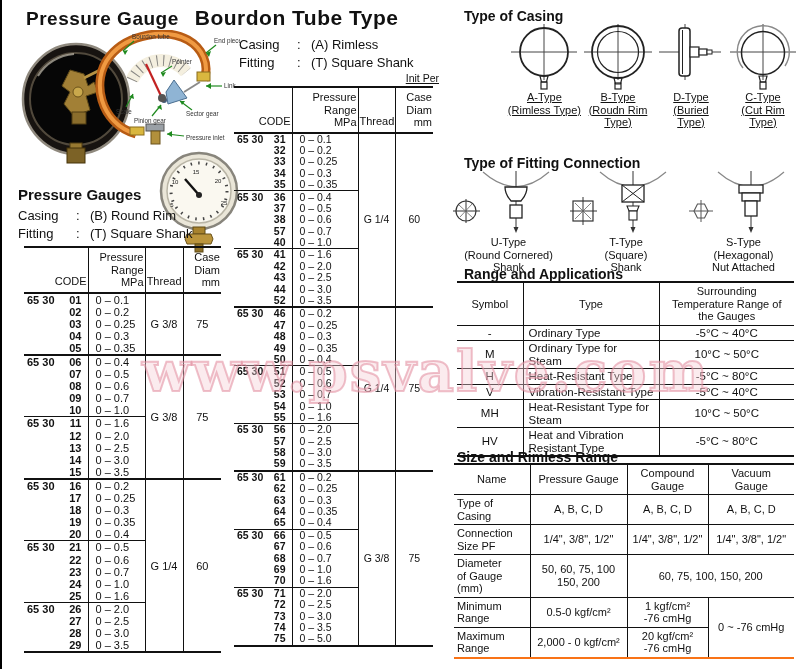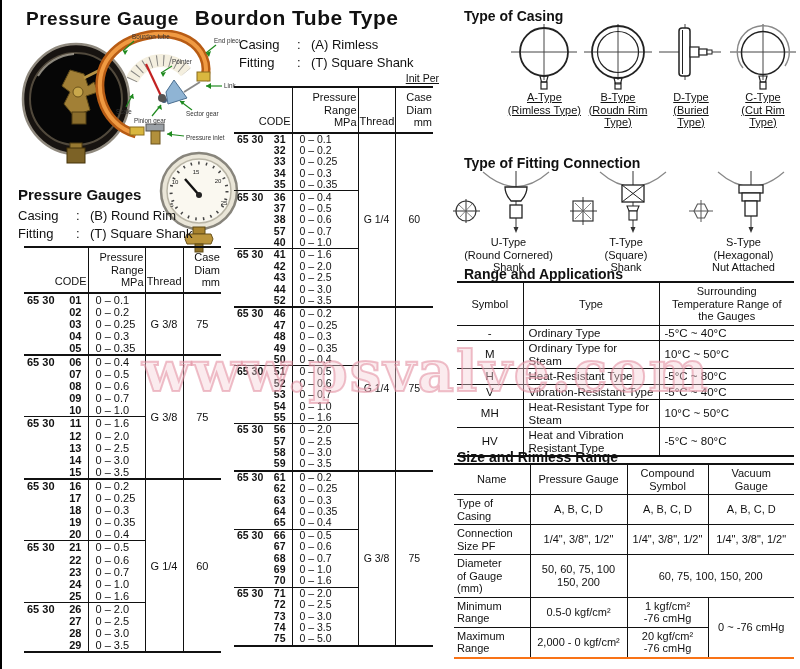--- a/index.html
+++ b/index.html
@@ -58,21 +58,21 @@
   .fit-fig { width:113px; }
 
   
   #range-mount { left:455px; top:281px; width:337px; }
   table.range-table { border-collapse:collapse; table-layout:fixed; width:100%;
     font-size:11.5px; border-bottom:2px solid #111; }
   .range-table th { border-top:2px solid #111; border-bottom:1.5px solid #111;
     font-weight:normal; white-space:pre-line; text-align:center; line-height:12.5px; padding:2px 2px; font-size:11px; }
   .range-table td { border-top:1.5px solid #111; padding:1px 5px; line-height:12.5px; white-space:pre-line; }
   .rt-sym { text-align:center; }
-  .rt-temp { }
+  .rt-temp { text-align:center; }
 
   
   #size-mount { left:452px; top:463px; width:340px; }
   table.size-table { border-collapse:collapse; table-layout:fixed; width:100%;
     font-size:11px; border-bottom:2px solid #f97316; }
   .size-table th, .size-table td { border-top:1.5px solid #111; padding:2px 3px;
     line-height:12.5px; white-space:pre-line; font-weight:normal; vertical-align:middle; }
   .size-table thead th { border-top:2px solid #111; text-align:center; }
   .st-label { text-align:left; }
   .st-val { text-align:center; }
@@ -745,21 +745,21 @@
           <col style="width:76px">
           <col style="width:97px">
           <col style="width:81px">
           <col style="width:86px">
         </colgroup>
       <thead>
         <tr>
           <th>Name</th>
           <th class="col-sep">Pressure Gauge</th>
           <th class="col-sep">Compound
-Symbol</th>
+Gauge</th>
           <th class="col-sep">Vacuum
 Gauge</th>
         </tr>
       </thead>
       <tbody>
         <tr>
           <td class="st-label">Type of
 Casing</td>
           <td class="st-val col-sep">A, B, C, D</td>
           <td class="st-val col-sep">A, B, C, D</td>

